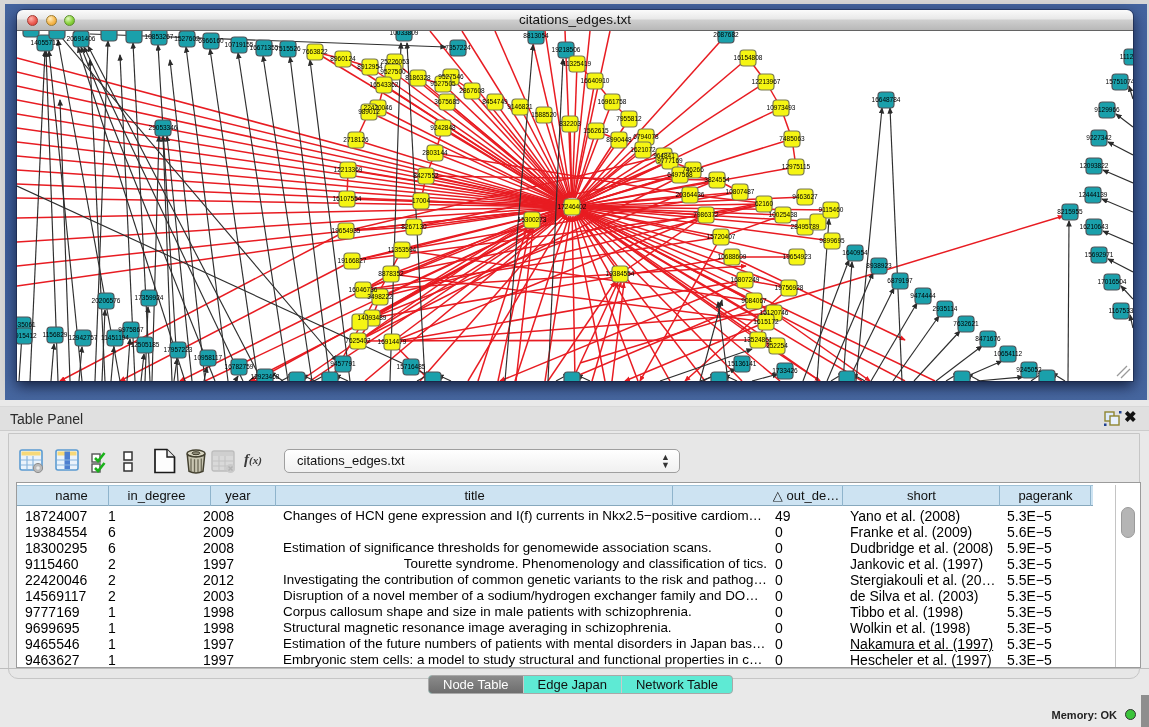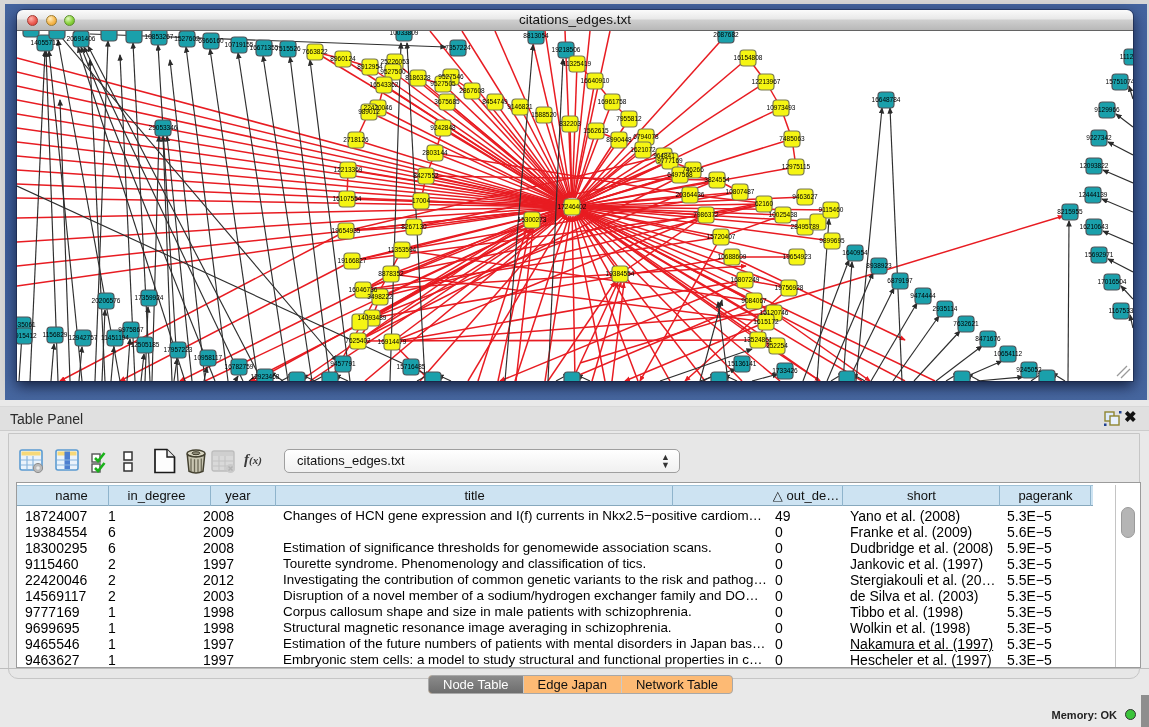--- a/index.html
+++ b/index.html
@@ -46,21 +46,21 @@
 .hc { position:absolute; top:0; height:20px; border-right:1px solid #8fb4cc; text-align:center;
   font-size:13px; color:#111; line-height:20px; }
 .trow { position:absolute; left:0; width:1076px; height:16px; font-size:14px; color:#000; }
 .trow span { position:absolute; top:0; line-height:16.5px; white-space:nowrap; overflow:hidden;
   display:inline-block; text-overflow:ellipsis; }
 .vsb { position:absolute; left:1098px; top:2px; width:1px; height:182px; background:#c4c4c4; }
 .thumb { position:absolute; left:1104px; top:24px; width:14px; height:31px; background:#b5b5b5;
   border:1px solid #9a9a9a; border-radius:7px; }
 .tabsep { position:absolute; left:0; top:268px; width:100%; height:1px; background:#bdbdbd; }
 .tabs { position:absolute; left:428px; top:275px; height:19px; border:1px solid #a8a8a8;
-  border-radius:4px; background:#fdba74; font-size:13px; line-height:17px; overflow:hidden; }
+  border-radius:4px; background:#5eead4; font-size:13px; line-height:17px; overflow:hidden; }
 .seg { float:left; padding:0 14px; height:19px; color:#111; }
 .seg.sel { background:linear-gradient(180deg,#8b8b8b,#6a6a6a); color:#fff; }
 .seg + .seg { border-left:1px solid #c9c9c9; }
 .status { position:absolute; right:32px; top:309px; font-size:11px; color:#222;font-weight:bold; }
 .gdot { position:absolute; right:13px; top:309px; width:11px; height:11px; border-radius:50%;
   background:#3bc43b; border:1.5px solid #333; }
 </style></head>
 <body>
 <div class="desktop">
   <div class="win">
@@ -724,21 +724,21 @@
         <span style="left:186px;">2008</span>
         <span style="left:266px;width:484px;font-size:13.4px;">Estimation of significance thresholds for genomewide association scans.</span>
         <span style="left:758px;">0</span>
         <span style="left:833px;width:150px;">Dudbridge et al. (2008)</span>
         <span style="left:990px;">5.9E−5</span>
       </div>
       <div class="trow" style="top:73px">
         <span style="left:8px;">9115460</span>
         <span style="left:91px;">2</span>
         <span style="left:186px;">1997</span>
-        <span style="left:266px;width:484px;font-size:13.4px;">Tourette syndrome. Phenomenology and classification of tics.</span>
+        <span style="left:266px;width:484px;font-size:13.4px;text-align:right;">Tourette syndrome. Phenomenology and classification of tics.</span>
         <span style="left:758px;">0</span>
         <span style="left:833px;width:150px;">Jankovic et al. (1997)</span>
         <span style="left:990px;">5.3E−5</span>
       </div>
       <div class="trow" style="top:89px">
         <span style="left:8px;">22420046</span>
         <span style="left:91px;">2</span>
         <span style="left:186px;">2012</span>
         <span style="left:266px;width:484px;font-size:13.4px;">Investigating the contribution of common genetic variants to the risk and pathogenesis of ADHD</span>
         <span style="left:758px;">0</span>

